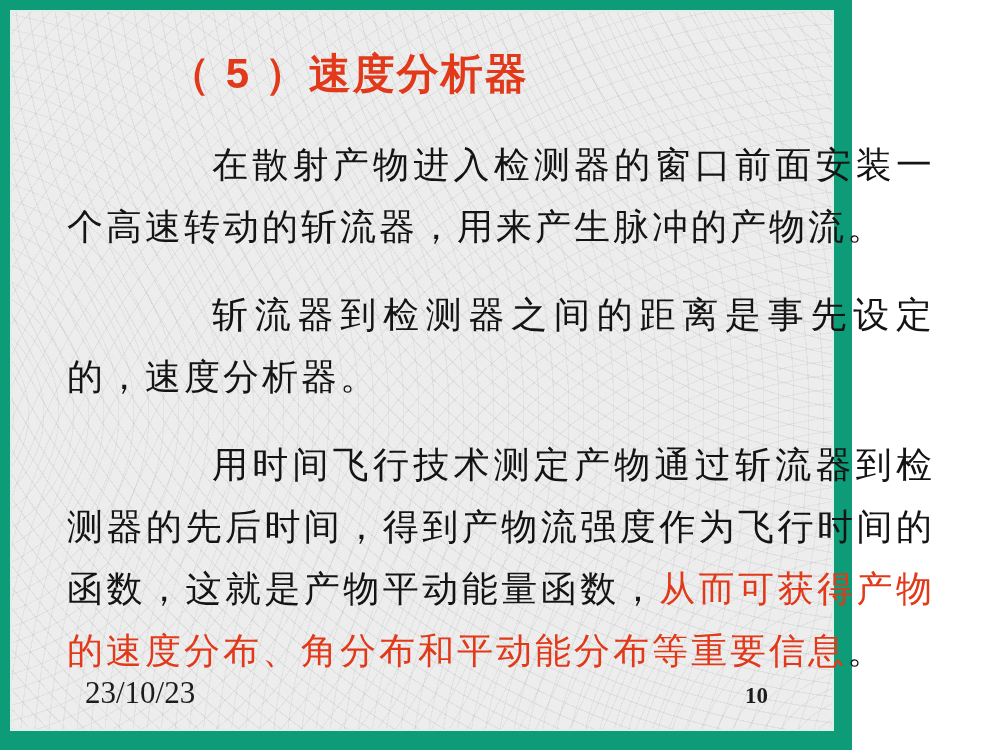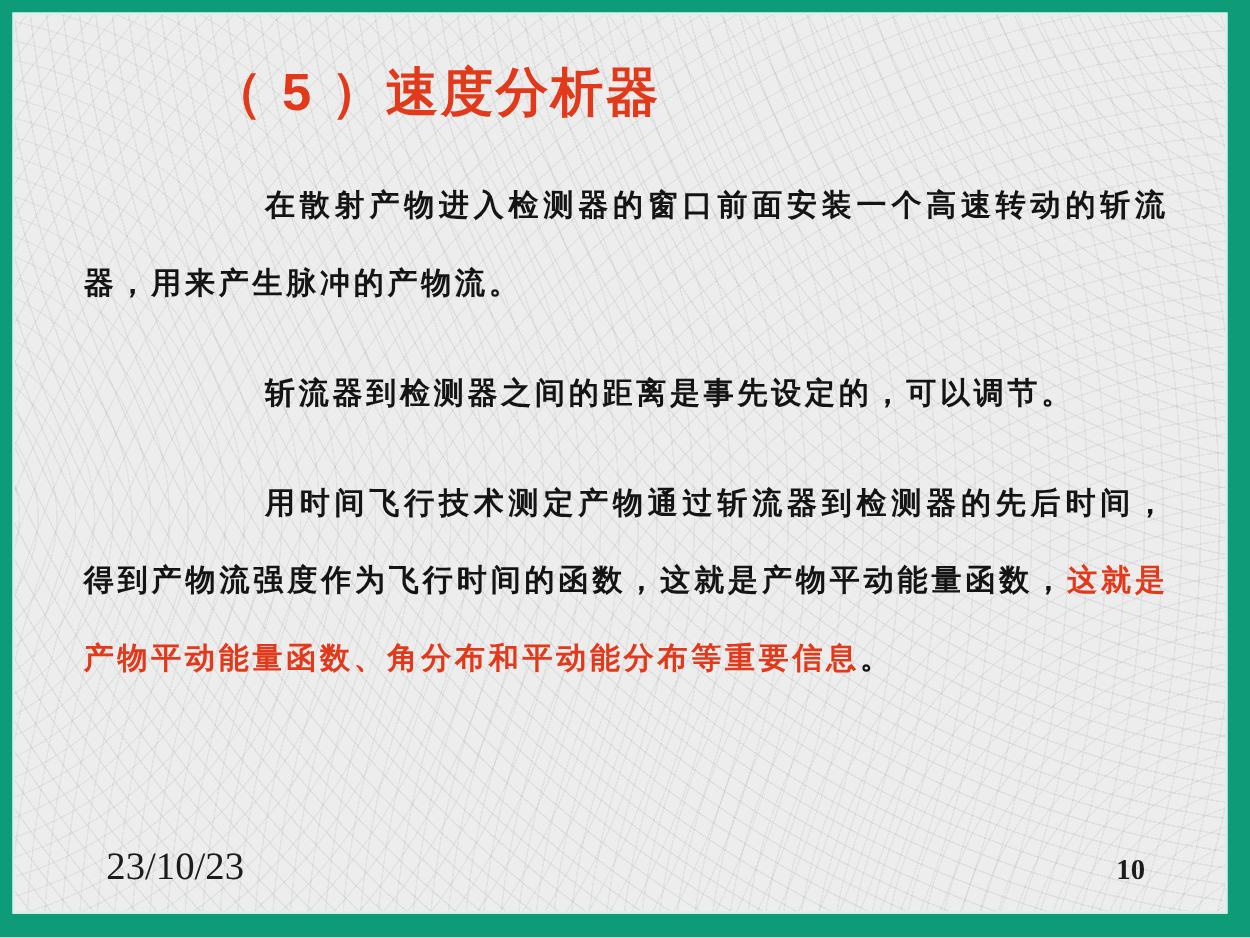--- a/index.html
+++ b/index.html
@@ -7,21 +7,21 @@
     padding: 0;
     width: 1000px;
     height: 750px;
     overflow: hidden;
     font-family: "Liberation Sans", sans-serif;
   }
 
   
   .frame {
     position: relative;
-    width: 1000px;
+    width: 852px;
     height: 750px;
     background: var(--frame-green, #0d9b78);
   }
 
   
   .slide {
     position: absolute;
     top: 10px;
     left: 10px;
     right: 18px;
@@ -46,23 +46,23 @@
     letter-spacing: 2px;
     color: var(--accent-red, #e1391a);
     white-space: nowrap;
   }
 
   .body-text {
     position: absolute;
     left: 55px;
     top: 122px;
     width: 868px;
-    font-size: 24px;
+    font-size: 36px;
     line-height: 62px;
-    font-weight: 700;
+    font-weight: 400;
     letter-spacing: 3px;
     color: var(--body-text, #141414);
     text-align: justify;
   }
 
   .body-text p {
     margin: 0 0 26px 0;
     text-indent: 145px;
   }
 
@@ -93,23 +93,23 @@
 <body style="--frame-green: #0d9b78; --accent-red: #e1391a; --slide-background: #ededed; --inner-edge: #dcefe8; --body-text: #141414;">
 
 <div class="frame">
   <div class="slide">
 
     <h1 class="title">（ 5 ）速度分析器</h1>
 
     <div class="body-text">
       <p><span>在散射产物进入检测器的窗口前面安装一个高速转动的斩流器，用来产生脉冲的产物流。</span></p>
 
-      <p><span>斩流器到检测器之间的距离是事先设定的，可以调节。</span></p>
+      <p><span>斩流器到检测器之间的距离是事先设定的，速度分析器。</span></p>
 
-      <p><span>用时间飞行技术测定产物通过斩流器到检测器的先后时间，得到产物流强度作为飞行时间的函数，这就是产物平动能量函数，</span><span class="accent">这就是产物平动能量函数、角分布和平动能分布等重要信息</span><span>。</span></p>
+      <p><span>用时间飞行技术测定产物通过斩流器到检测器的先后时间，得到产物流强度作为飞行时间的函数，这就是产物平动能量函数，</span><span class="accent">从而可获得产物的速度分布、角分布和平动能分布等重要信息</span><span>。</span></p>
     </div>
 
     <div class="footer-date">23/10/23</div>
 
     <div class="footer-page">10</div>
 
   </div>
 </div>
 
 </body></html>

